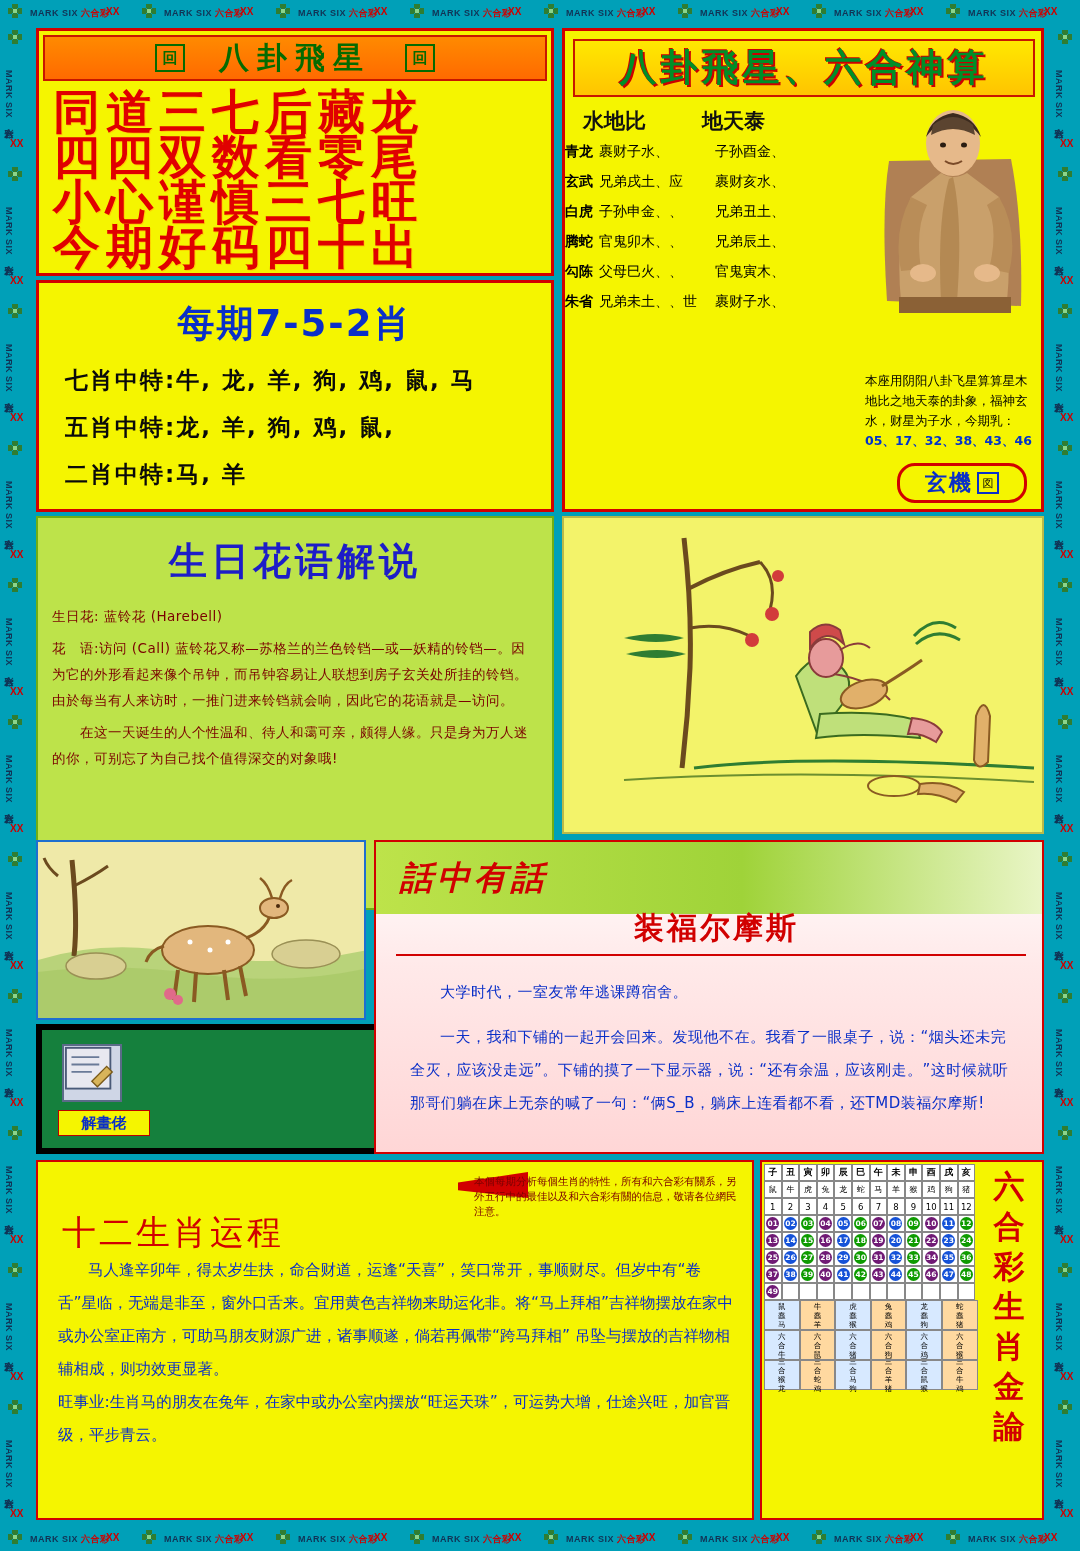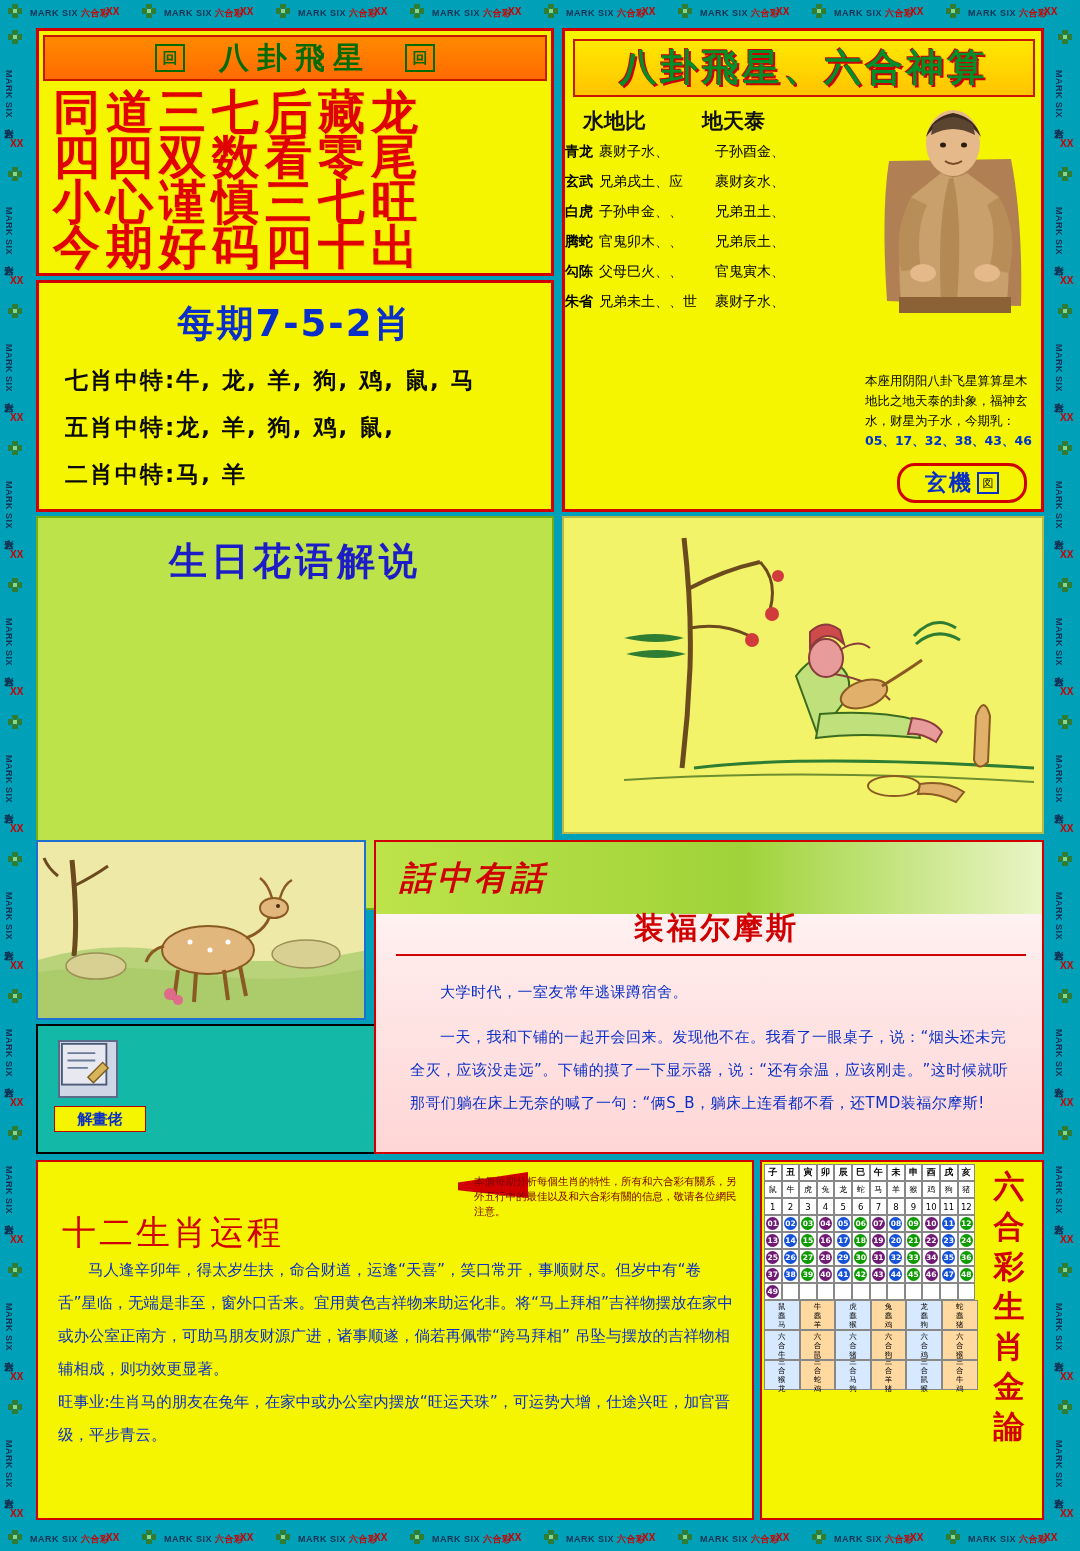--- a/index.html
+++ b/index.html
@@ -93,22 +93,22 @@
   .flower-body p{margin:0 0 6px 0;}
   .flower-body .ind{text-indent:28px;}
 
   
   .draw-box{position:absolute;left:532px;top:492px;width:482px;height:318px;
      background:#f3f36a;border:2px solid #b9b94a;box-sizing:border-box;overflow:hidden;}
 
   
   .deer-box{position:absolute;left:6px;top:816px;width:330px;height:180px;
      background:#e7e7a0;border:2px solid #1d6fd0;box-sizing:border-box;overflow:hidden;}
-  .jieshu-box{position:absolute;left:6px;top:1000px;width:398px;height:130px;background:#14b8a6;
-     border:2px solid #000000;box-sizing:border-box;}
+  .jieshu-box{position:absolute;left:6px;top:1000px;width:398px;height:130px;background:#15803d;
+     border:6px solid #000000;box-sizing:border-box;}
   .jieshu-icon{position:absolute;left:20px;top:14px;width:56px;height:54px;background:#cfd6e6;
      border:2px solid #5b6b88;}
   .jieshu-label{position:absolute;left:16px;top:80px;width:90px;height:24px;background:#f5f500;
      border:1px solid #b00;display:flex;align-items:center;justify-content:center;
      font-size:15px;font-weight:bold;color:#0a2fc8;}
 
   
   .story-box{position:absolute;left:344px;top:816px;width:670px;height:314px;
      background:linear-gradient(180deg,#ffffff 0%,#ffe9e9 40%,#ffd6d6 100%);
      border:2px solid #d10000;box-sizing:border-box;overflow:hidden;}
@@ -376,20 +376,25 @@
       </div>
 
       <div class="xuanji">
         <span>玄機</span>
         <div class="sq">図</div>
       </div>
     </div>
 
     <div class="flower-box">
       <div class="flower-title">生日花语解说</div>
+      <div class="flower-body">
+        <p>生日花: 蓝铃花 (Harebell)</p>
+        <p>花　语:访问 (Call) 蓝铃花又称—苏格兰的兰色铃铛—或—妖精的铃铛—。因为它的外形看起来像个吊钟，而吊钟容易让人联想到房子玄关处所挂的铃铛。由於每当有人来访时，一推门进来铃铛就会响，因此它的花语就是—访问。</p>
+        <p class="ind">在这一天诞生的人个性温和、待人和霭可亲，颇得人缘。只是身为万人迷的你，可别忘了为自己找个值得深交的对象哦!</p>
+      </div>
     </div>
 
     <div class="draw-box">
       <svg viewBox="0 0 482 318" width="482" height="318">
         <rect width="482" height="318" fill="#f3f36a"></rect>
         <path d="M120 20 Q128 90 126 150 Q124 200 118 250" stroke="#6b4a1e" stroke-width="5" fill="none"></path>
         <path d="M126 70 Q160 52 196 44" stroke="#6b4a1e" stroke-width="4" fill="none"></path>
         <path d="M126 110 Q158 104 186 118" stroke="#6b4a1e" stroke-width="3" fill="none"></path>
         <path d="M196 44 Q214 62 206 92" stroke="#6b4a1e" stroke-width="3" fill="none"></path>
         <circle cx="208" cy="96" r="7" fill="#d23b3b"></circle>

